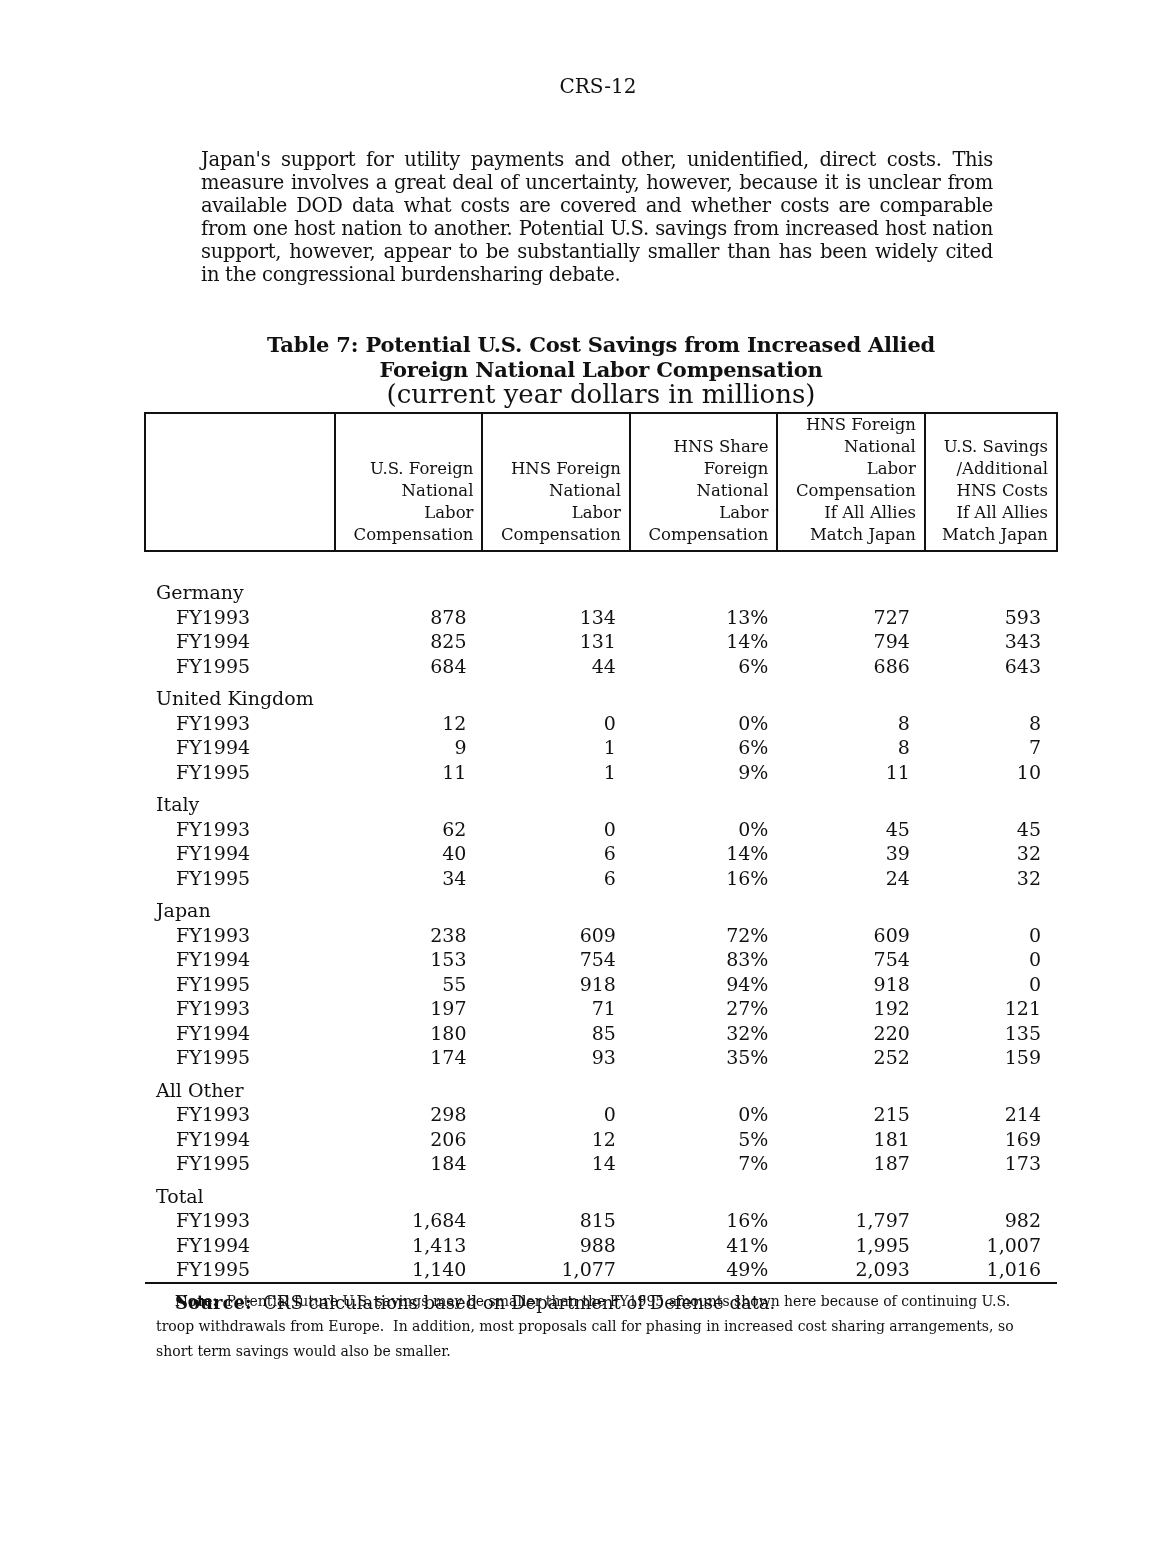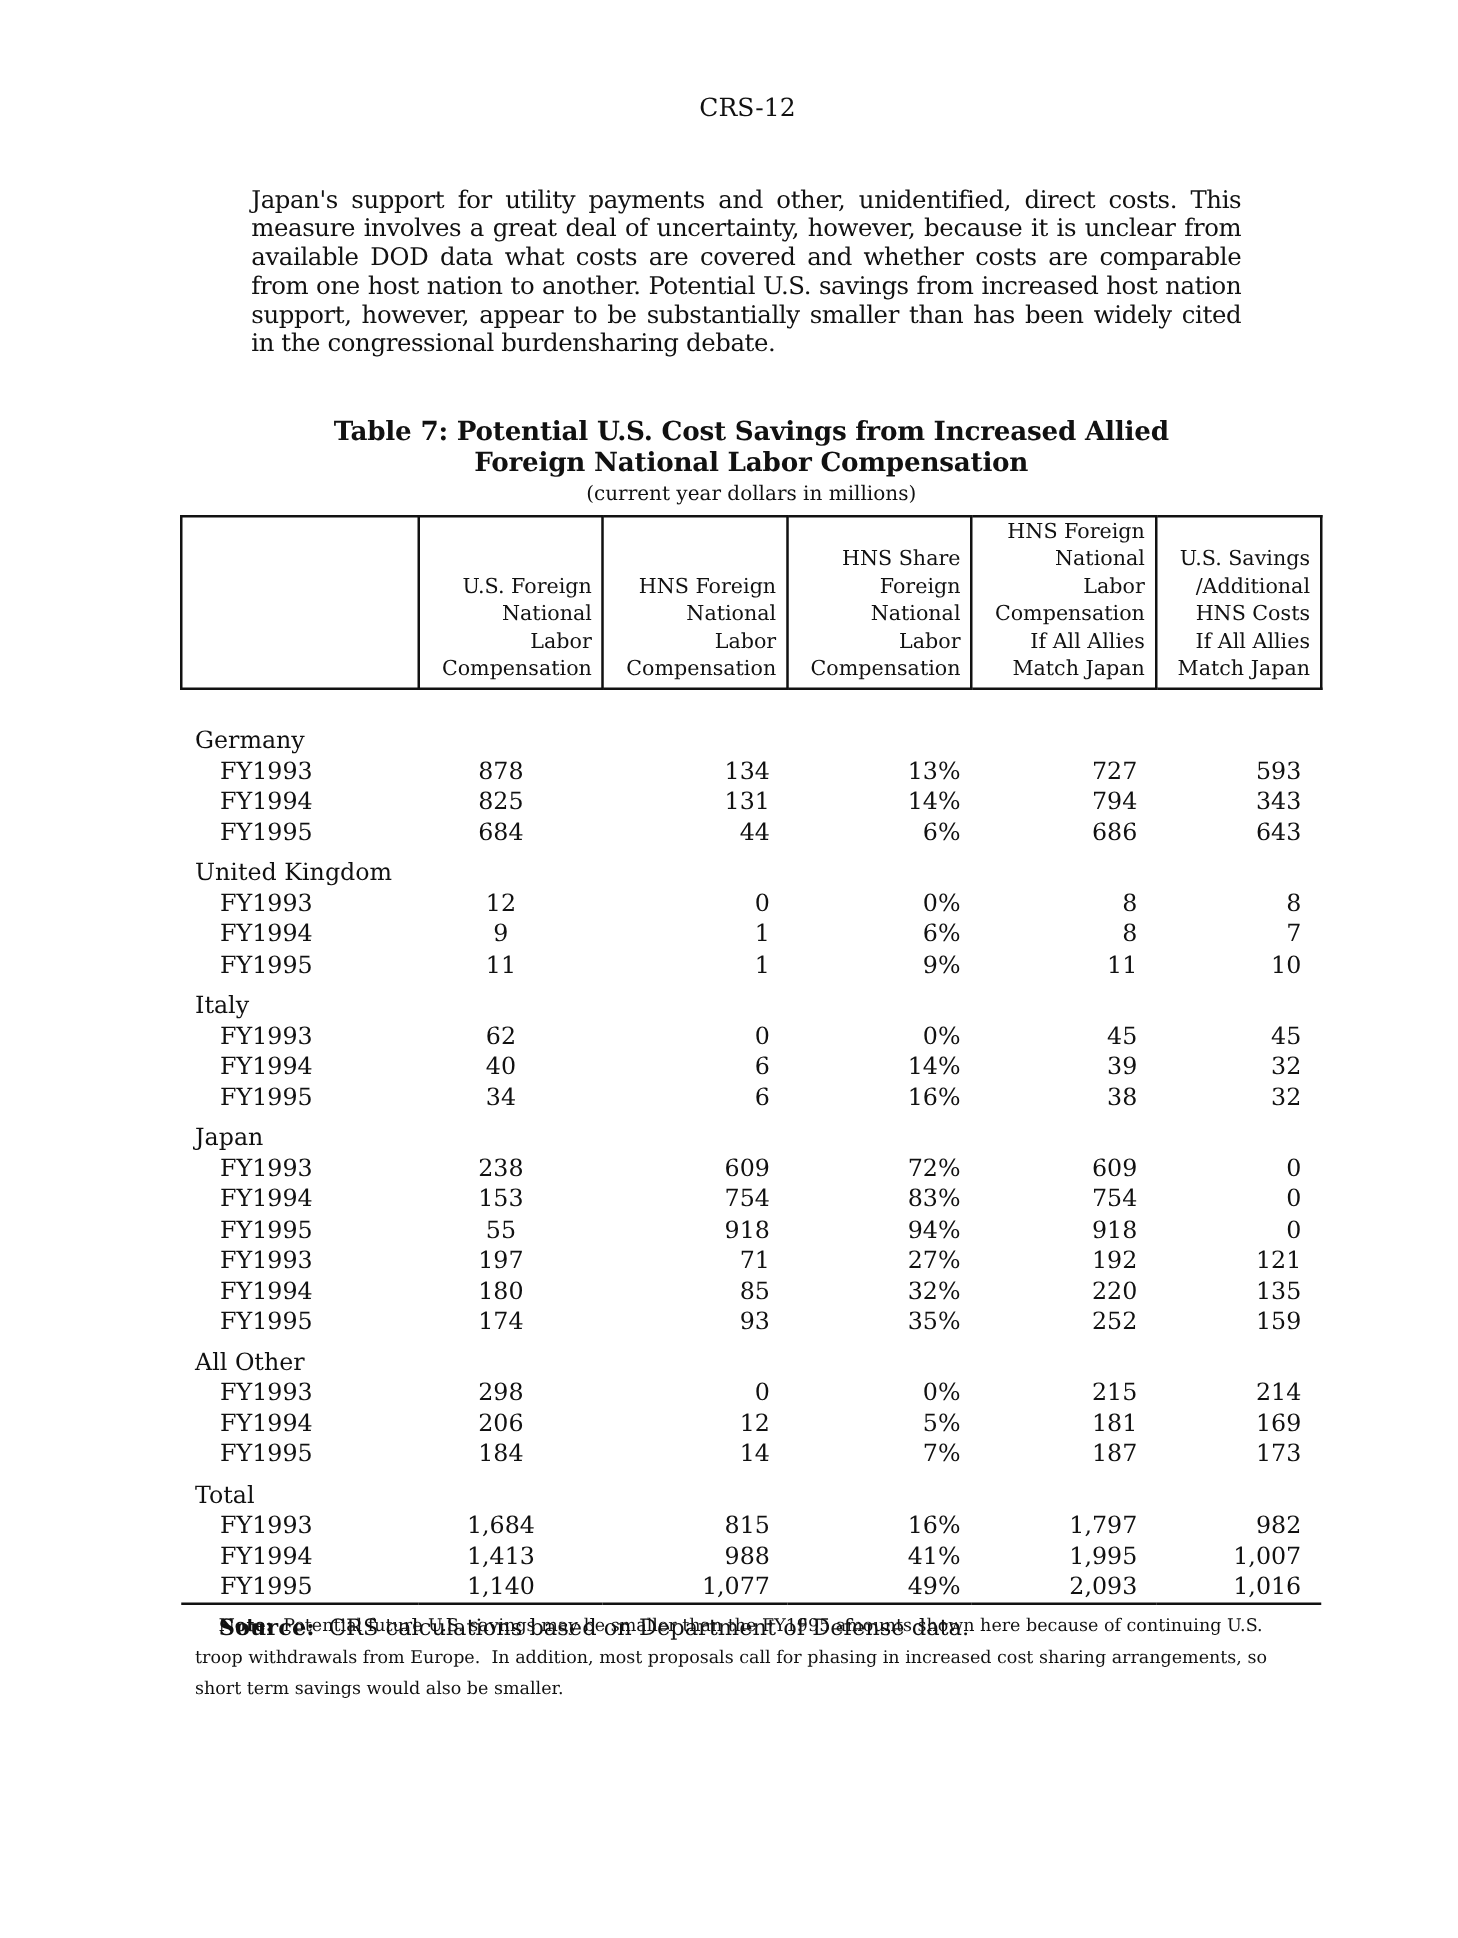--- a/index.html
+++ b/index.html
@@ -14,37 +14,37 @@
   }
   .intro {
     position: absolute; top: 148px; left: 201px; width: 792px;
     font-size: 19.5px; line-height: 23px; text-align: justify;
     letter-spacing: -0.3px;
   }
   .caption {
     position: absolute; top: 332px; left: 144px; width: 914px; text-align: center;
   }
   .caption .t1 { font-weight: bold; font-size: 21px; line-height: 25px; letter-spacing: -0.2px; }
-  .caption .t2 { font-size: 16px; line-height: 25px; }
+  .caption .t2 { font-size: 26px; line-height: 25px; }
   table.data {
     position: absolute; top: 412px; left: 144px; width: 914px;
     border-collapse: collapse; font-size: 19px;
   }
   table.data th {
     font-weight: normal; font-size: 16.5px; line-height: 22px;
     vertical-align: bottom; text-align: right; padding: 0 8px 4px 4px;
     border: 2px solid #111; border-bottom: 2.5px solid #111;
   }
   table.data th.blank { width: 176px; }
   table.data td { padding: 0; height: 24.5px; line-height: 24.5px; text-align: right; }
   table.data td.lbl { text-align: left; padding-left: 11px; }
   table.data td.yr { text-align: left; padding-left: 31px; }
   table.data tr.grp td { padding-top: 8px; }
   table.data tr.spacer td { height: 20px; }
-  table.data td.c1 { padding-right: 16px; text-align: center; }
+  table.data td.c1 { padding-right: 16px; }
   table.data td.c2 { padding-right: 14px; }
   table.data td.c3 { padding-right: 9px; }
   table.data td.c4 { padding-right: 15px; }
   table.data td.c5 { padding-right: 16px; }
   table.data tr.last td { border-bottom: 2px solid #111; }
   .source {
     position: absolute; top: 1292px; left: 156px; width: 880px; font-size: 18px;
   }
   .note {
     position: absolute; top: 1289px; left: 156px; width: 880px;
@@ -180,21 +180,21 @@
         <td class="c2">6</td>
         <td class="c3">14%</td>
         <td class="c4">39</td>
         <td class="c5">32</td>
       </tr>
       <tr>
         <td class="yr">FY1995</td>
         <td class="c1">34</td>
         <td class="c2">6</td>
         <td class="c3">16%</td>
-        <td class="c4">38</td>
+        <td class="c4">24</td>
         <td class="c5">32</td>
       </tr>
       <tr class="grp">
         <td class="lbl" colspan="6">Japan</td>
       </tr>
       <tr>
         <td class="yr">FY1993</td>
         <td class="c1">238</td>
         <td class="c2">609</td>
         <td class="c3">72%</td>

